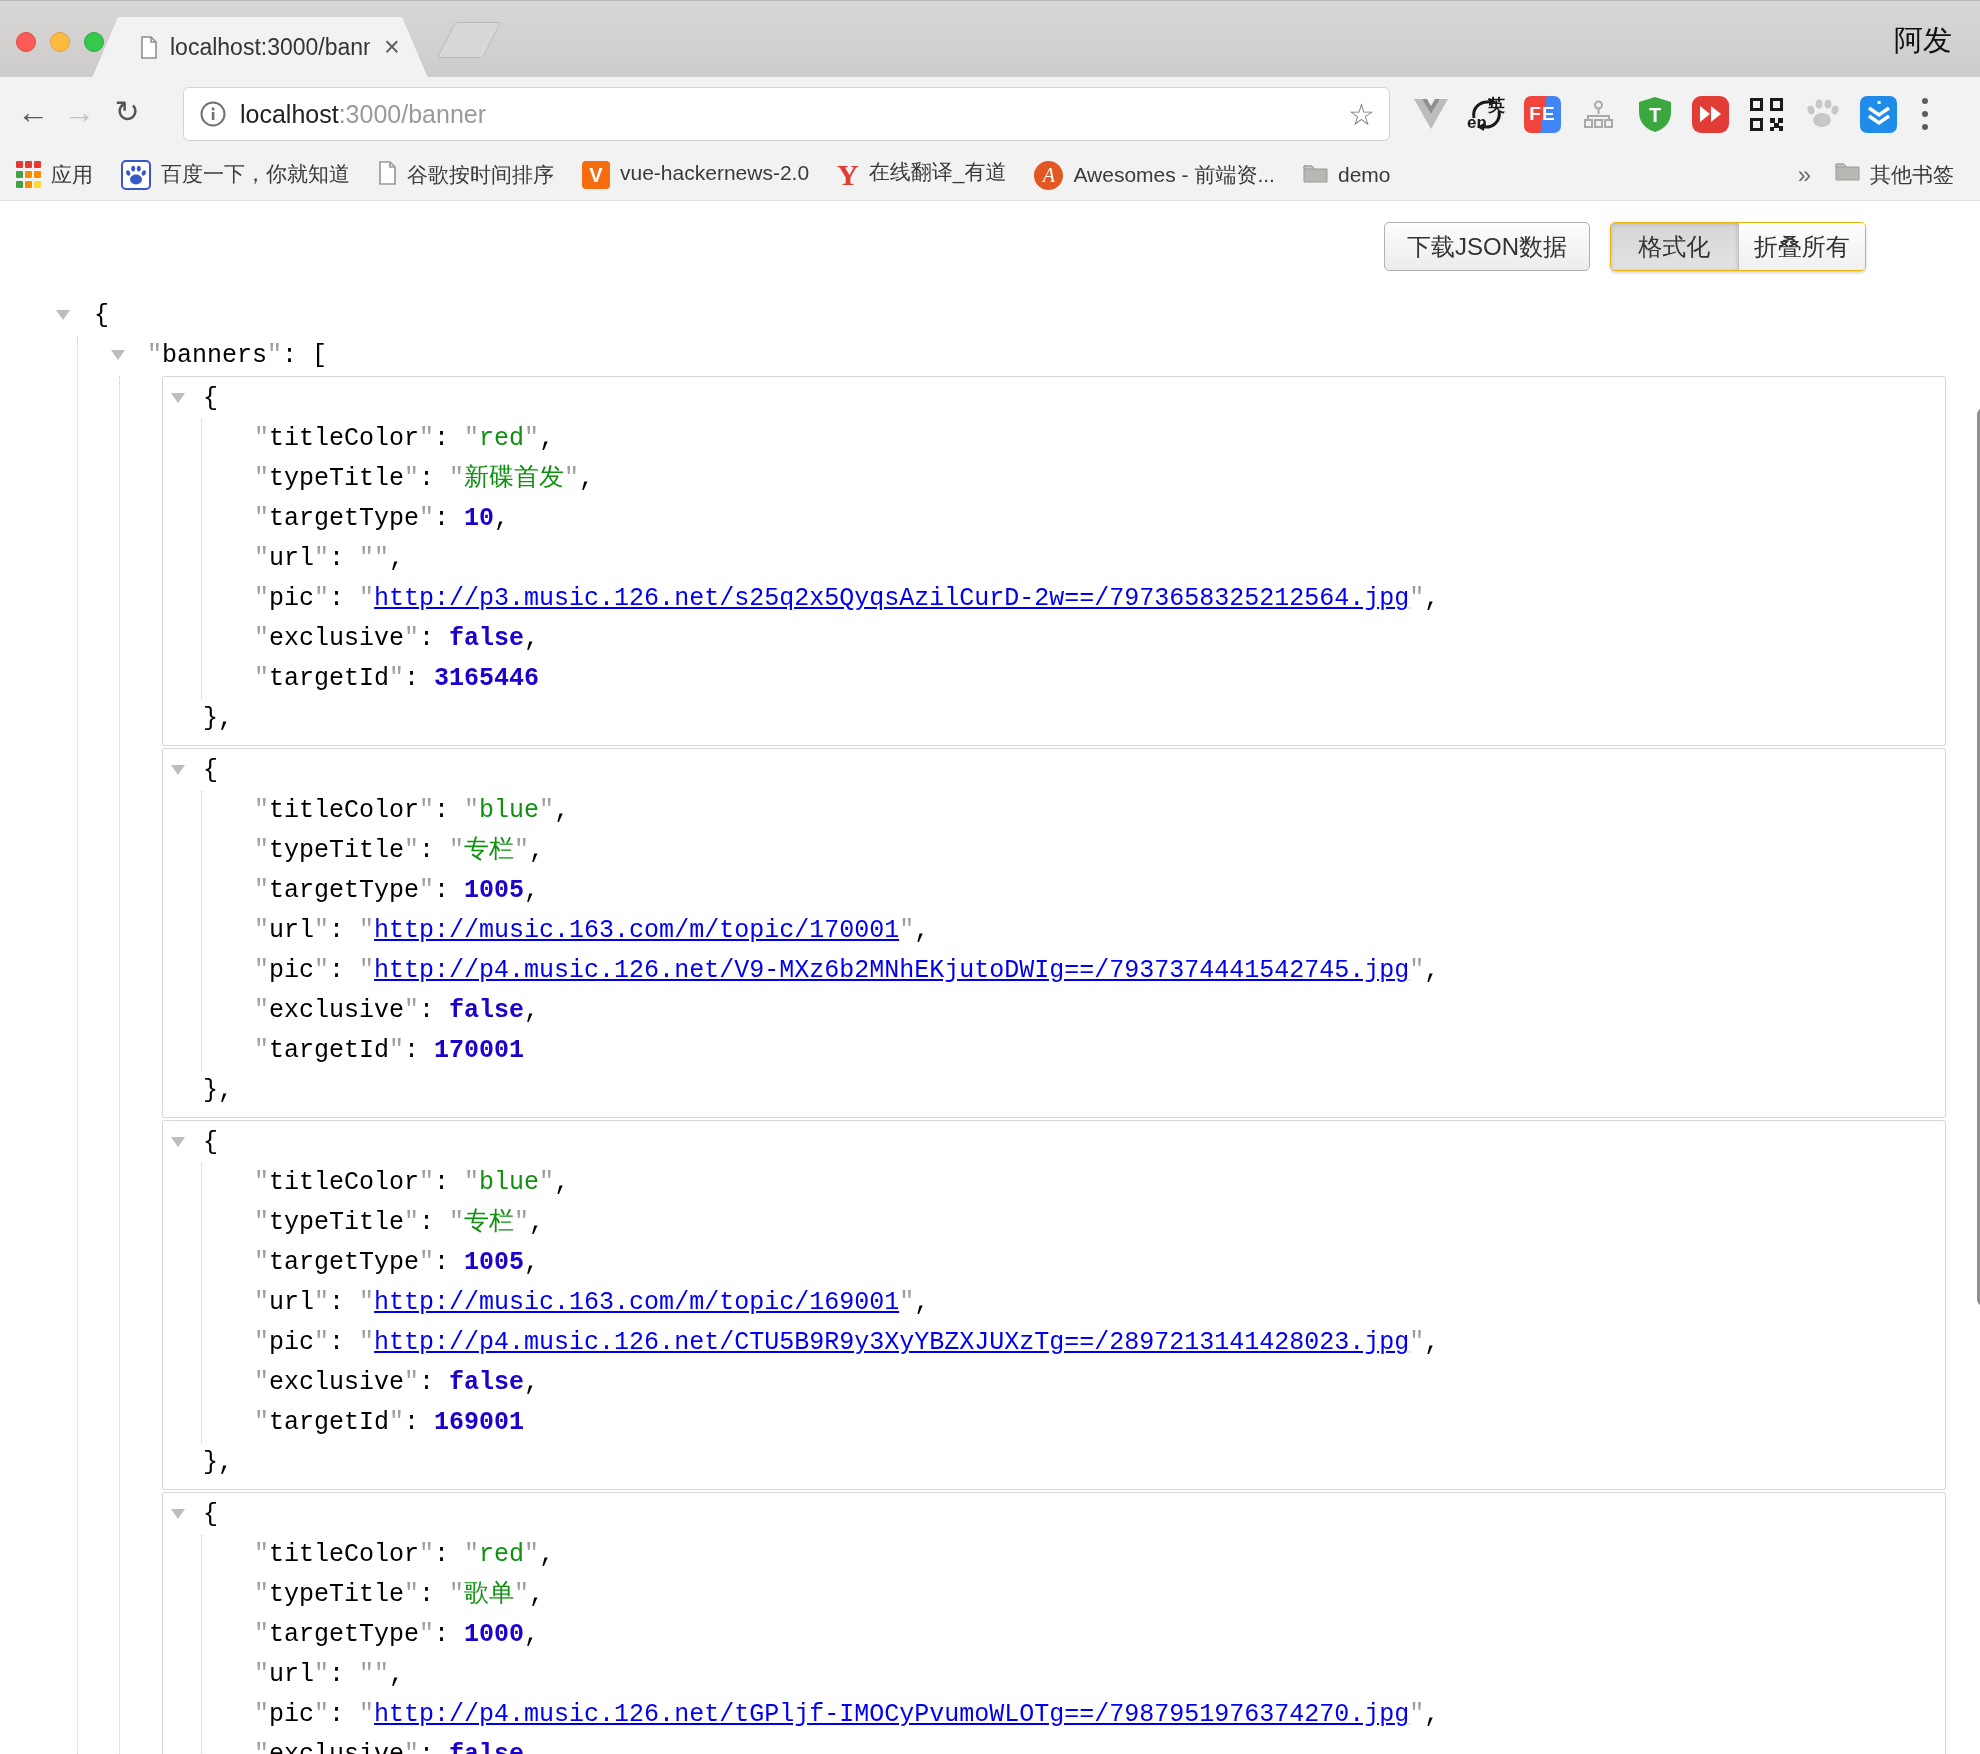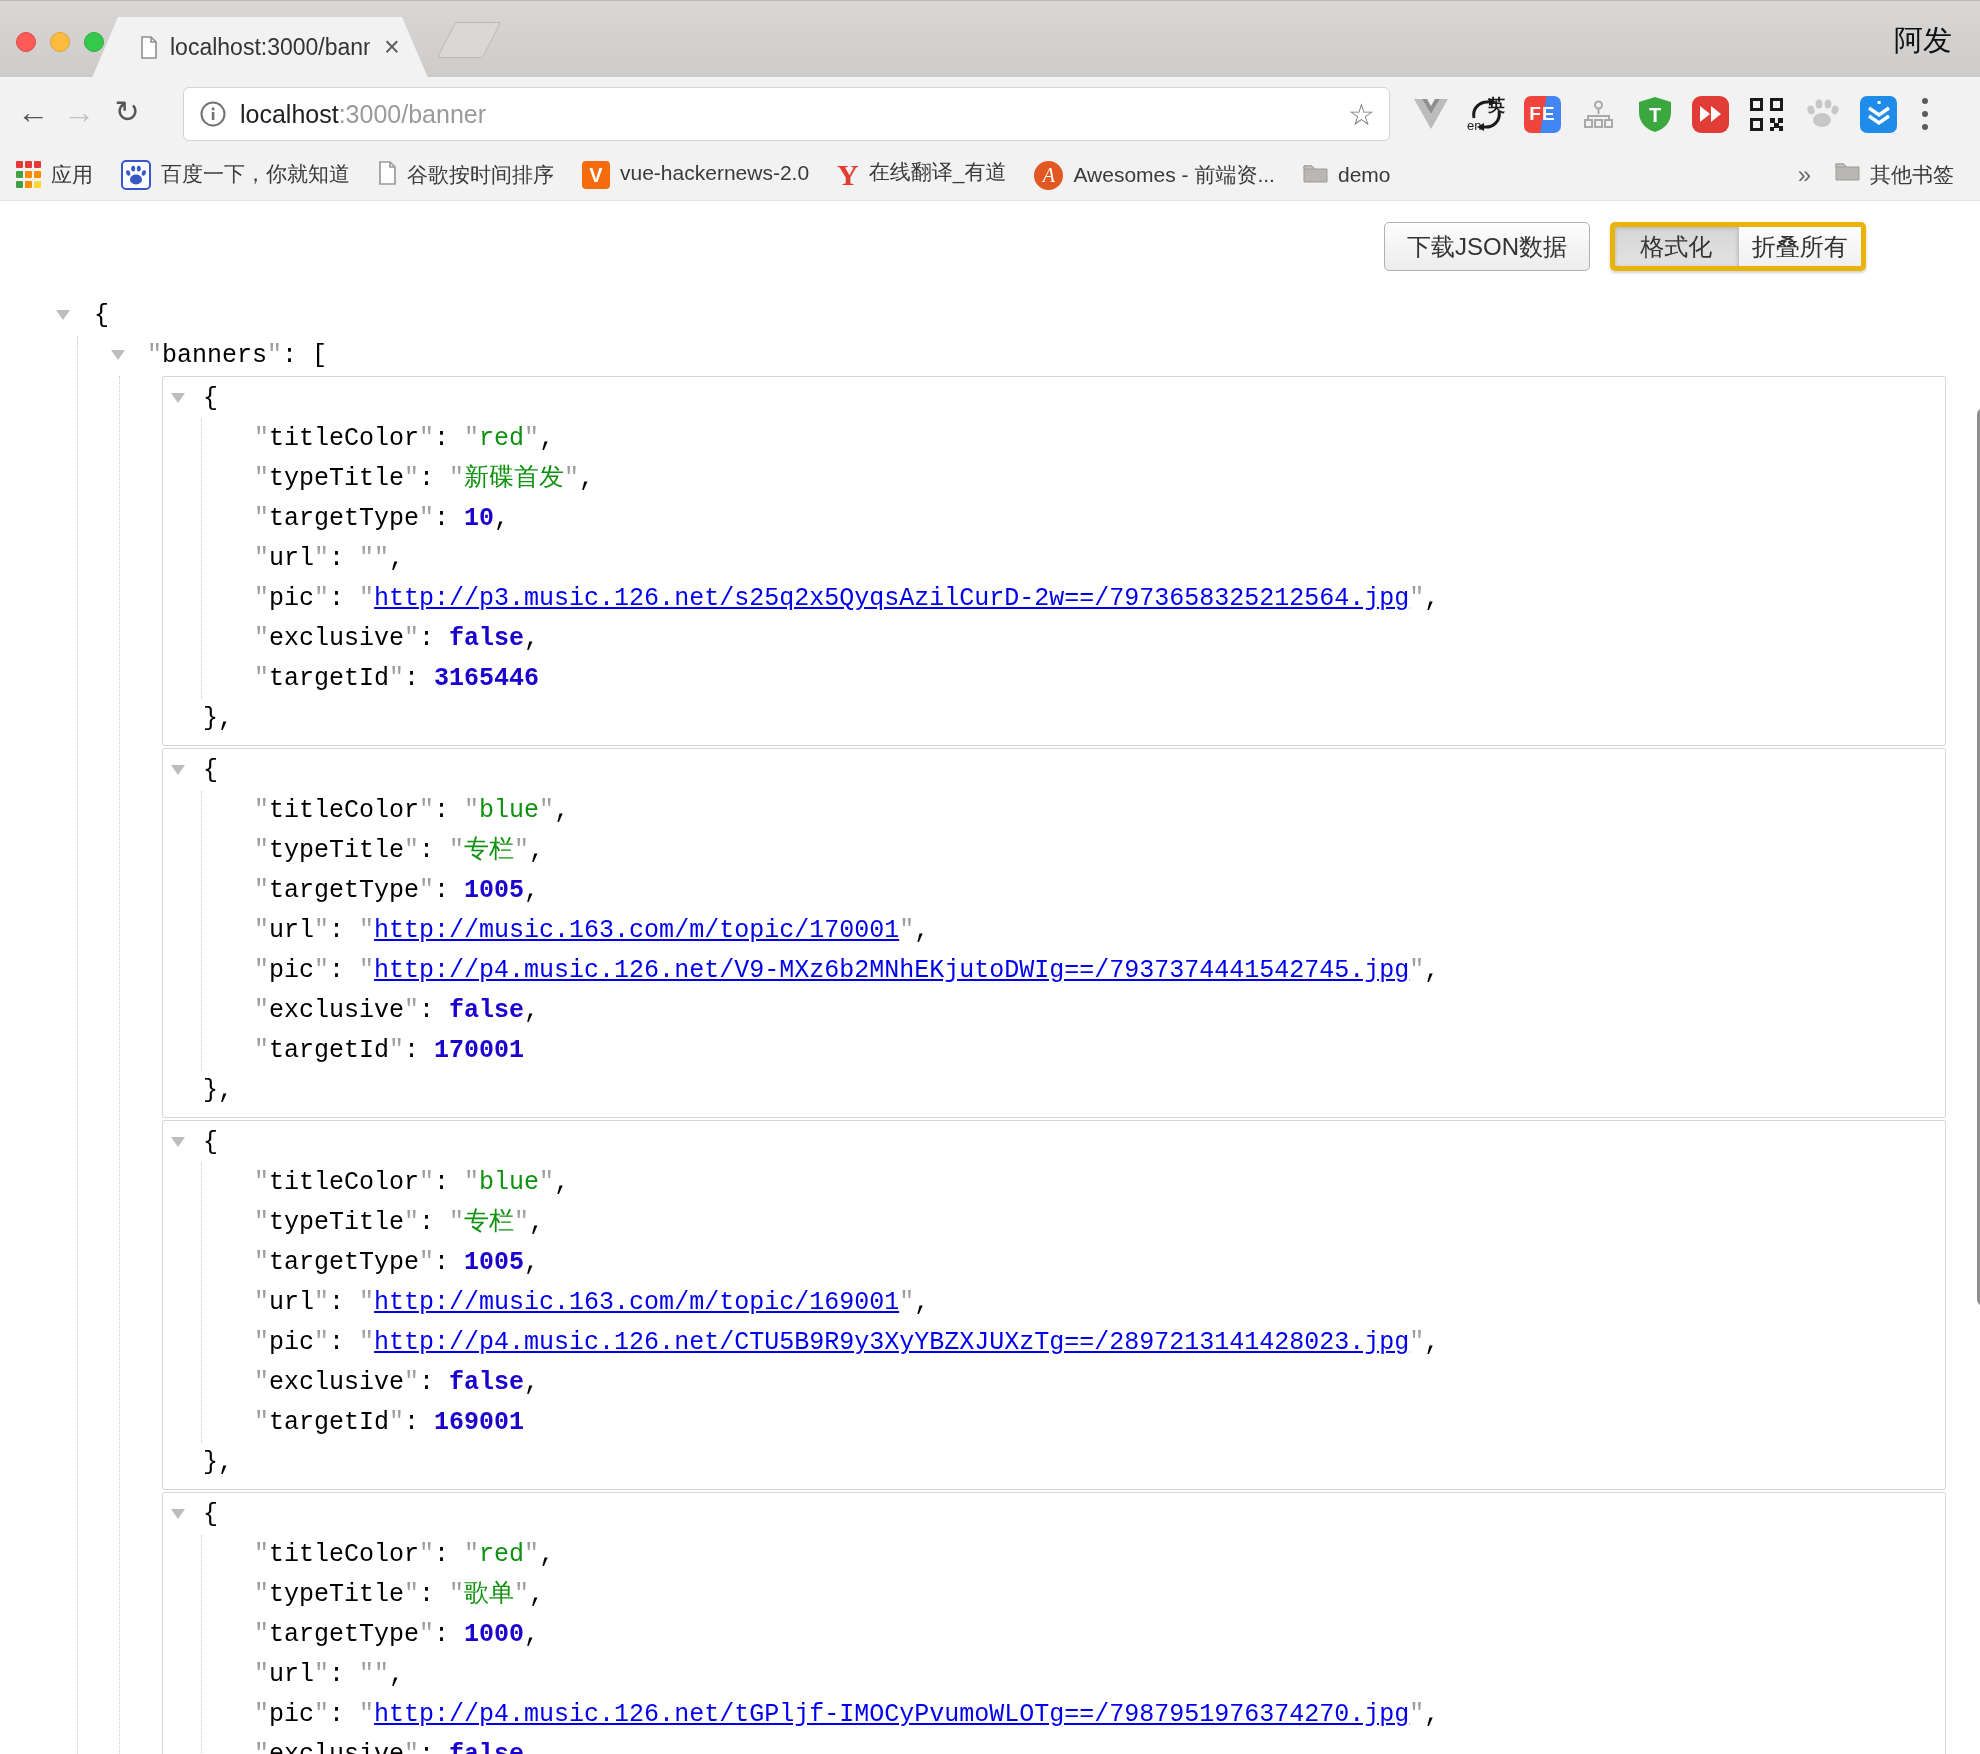--- a/index.html
+++ b/index.html
@@ -43,21 +43,21 @@
   .url-host { color:#202124; }
   .url-rest { color:#9a9a9a; }
   .star { margin-left:auto; margin-right:14px; font-size:30px; color:#757575; cursor:pointer; }
 
   .ext-row { position:absolute; left:1412px; top:10px; height:54px; display:flex;
              align-items:center; gap:19px; }
   .ext { width:37px; height:37px; flex:none; position:relative; cursor:pointer; }
   .ext-vue { display:flex; align-items:center; justify-content:center; }
   .ext-translate { color:#1a1a1a; }
   .ext-translate .t-top { position:absolute; right:0; top:-2px; font-size:17px; font-weight:bold; }
-  .ext-translate .t-bot { position:absolute; left:-1px; bottom:0; font-size:13px; font-weight:normal; }
+  .ext-translate .t-bot { position:absolute; left:-1px; bottom:0; font-size:17px; font-weight:bold; }
   .ext-fe { border-radius:7px; background:linear-gradient(100deg,#f0453c 0 52%,#4285f4 52% 100%);
             color:#fff; font-weight:bold; font-size:19px; display:flex; align-items:center;
             justify-content:center; letter-spacing:1px; }
   .ext-shield { display:flex; align-items:center; justify-content:center; }
   .ext-ff { border-radius:9px; background:#e23c36; display:flex; align-items:center; justify-content:center; }
   .ext-dl { border-radius:7px; background:#1f8ce9; display:flex; align-items:center; justify-content:center; }
   .menu-dots { margin-left:6px; display:flex; flex-direction:column; gap:7px; cursor:pointer; }
   .menu-dots i { width:6px; height:6px; border-radius:50%; background:#5c5c5c; }
 
   
@@ -79,21 +79,21 @@
   .bm-right { margin-left:auto; display:flex; align-items:center; gap:24px; }
   .chev { font-size:24px; color:#6b6b6b; cursor:pointer; }
 
   
   .content { position:absolute; top:201px; left:16px; width:1980px; height:1553px; background:#fff; }
   .btn-download { position:absolute; left:1368px; top:21px; width:206px; height:49px;
                   border:1px solid #b1b1b1; border-radius:5px;
                   background:linear-gradient(#fdfdfd,#ececec); font-size:24px; color:#333;
                   font-family:"Liberation Sans",sans-serif; cursor:pointer; }
   .seg { position:absolute; left:1594px; top:21px; width:256px; height:49px;
-         border:5px solid #eab308; border-radius:5px; overflow:hidden; display:flex;
+         border:1px solid #eab308; border-radius:5px; overflow:hidden; display:flex;
          box-shadow:0 2px 3px rgba(0,0,0,.18); }
   .seg button { flex:1; border:none; font-size:24px; color:#333; cursor:pointer;
                 font-family:"Liberation Sans",sans-serif; }
   .seg .active { background:linear-gradient(#d6d6d6,#e2e2e2); box-shadow:inset 0 1px 4px rgba(0,0,0,.18); }
   .seg .idle { background:linear-gradient(#fdfdfd,#f0f0f0); border-left:1px solid #c2c2c2; }
 
   
   .json { position:absolute; top:95px; left:0; width:1980px;
           font-family:"Liberation Mono","DejaVu Sans Mono",monospace; font-size:25px; color:#000; }
   .row { position:relative; height:40px; line-height:40px; white-space:nowrap; }

